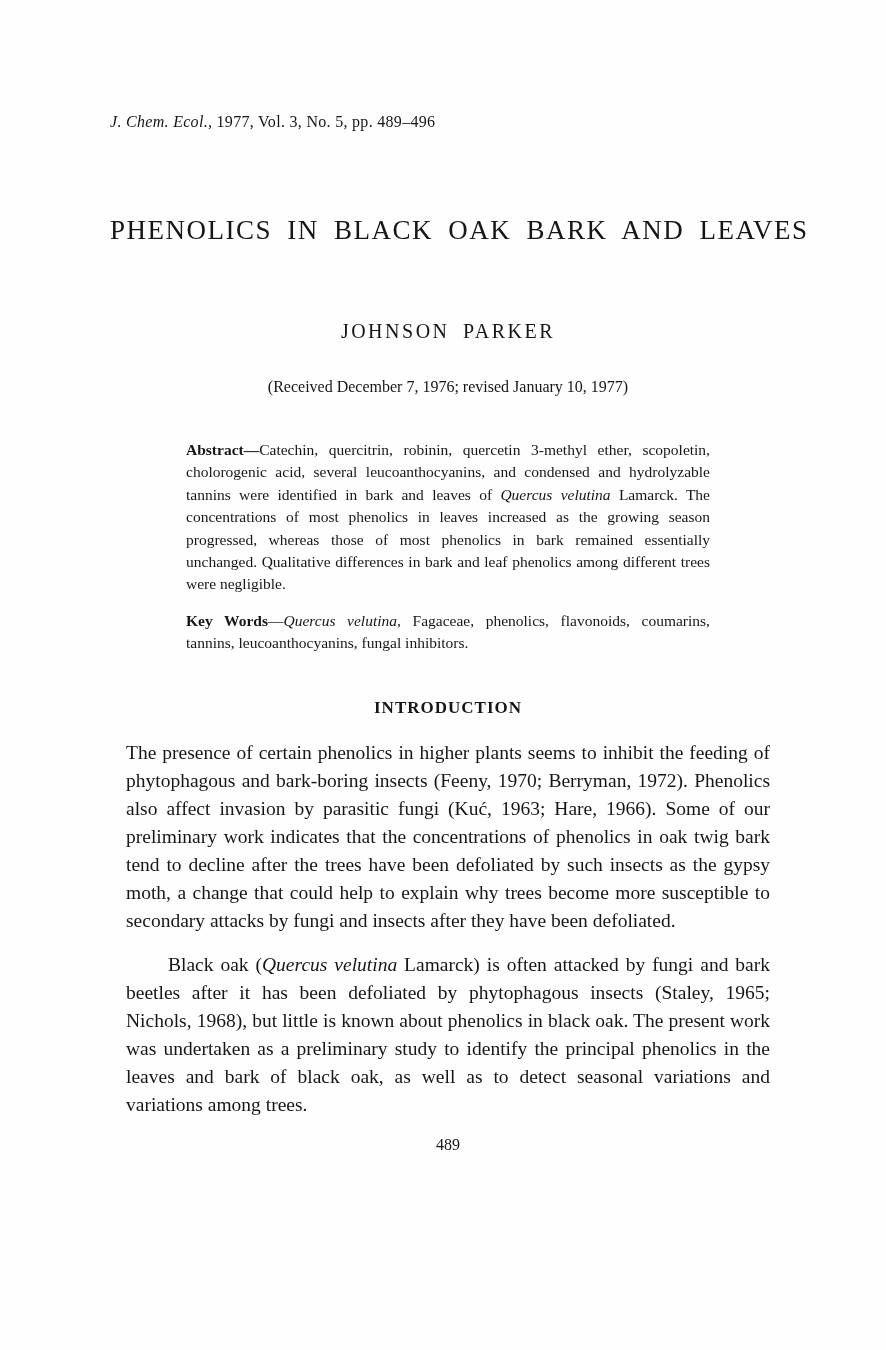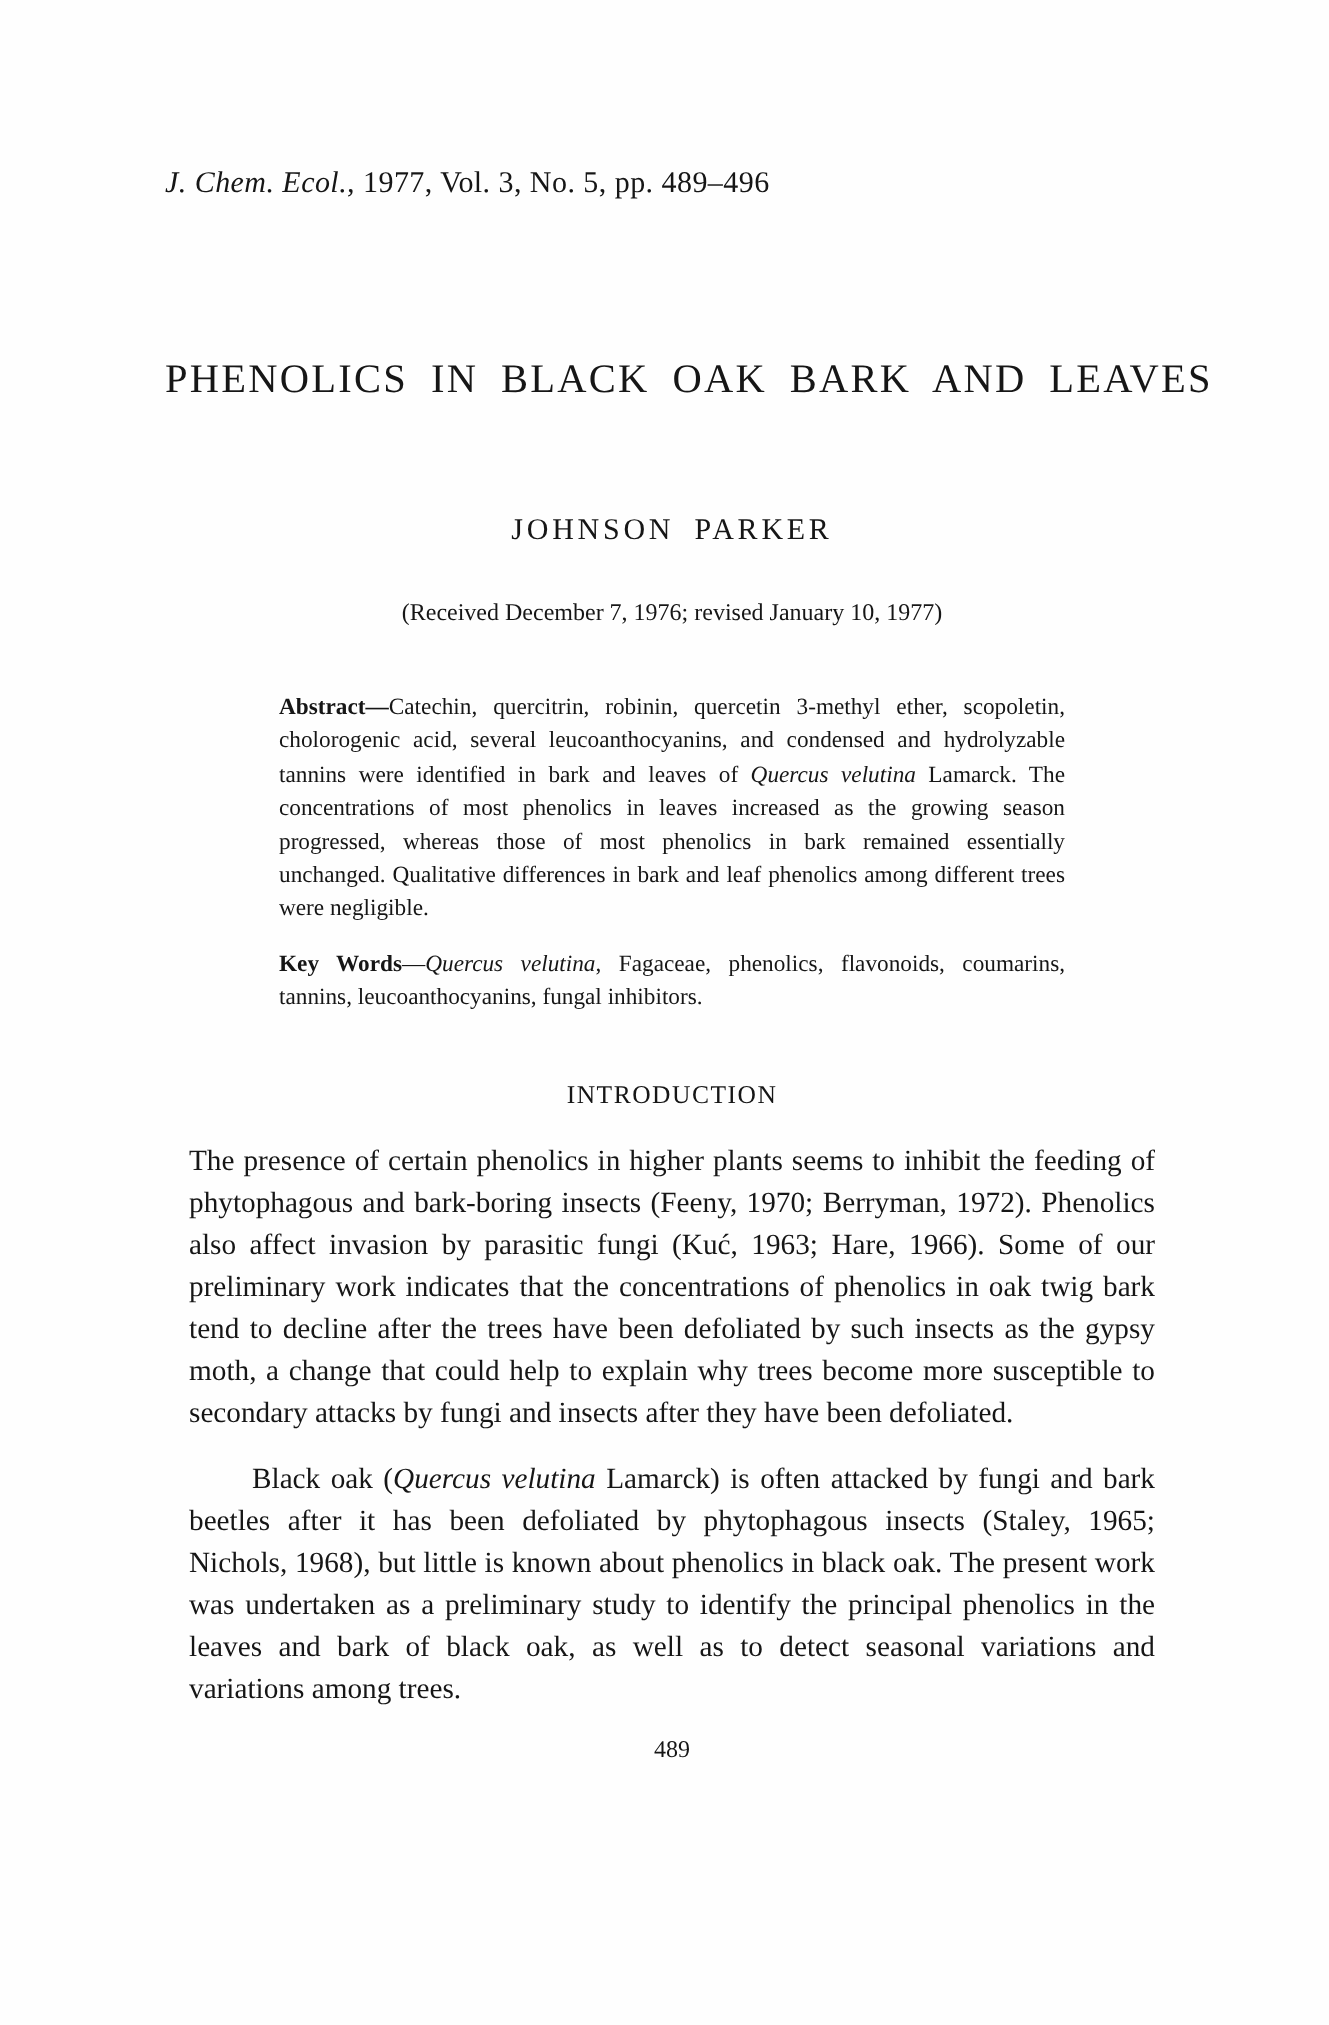--- a/index.html
+++ b/index.html
@@ -13,26 +13,26 @@
     height: 1350px;
     margin: 0 auto;
     background: #fefefe;
     color: #161616;
     font-family: "Liberation Serif", "DejaVu Serif", serif;
     box-sizing: border-box;
     padding: 112px 100px 0 110px;
     overflow: hidden;
   }
   .journal-line {
-    font-size: 20px;
+    font-size: 16px;
     line-height: 20px;
     letter-spacing: 0.3px;
   }
   .article-title {
-    margin-top: 104px;
+    margin-top: 82px;
     text-align: center;
     font-size: 27px;
     line-height: 32px;
     font-weight: normal;
     letter-spacing: 1.5px;
     word-spacing: 7px;
     white-space: nowrap;
   }
   .author-name {
     margin-top: 73px;
@@ -67,21 +67,21 @@
     width: 524px;
     font-size: 15.5px;
     line-height: 22.4px;
     text-align: justify;
   }
   .section-heading {
     margin-top: 42px;
     text-align: center;
     font-size: 17px;
     line-height: 22px;
-    font-weight: normal;
+    font-weight: bold;
     letter-spacing: 1px;
   }
   .body-text {
     margin-top: 20px;
     font-size: 19.5px;
     line-height: 28px;
     text-align: justify;
   }
   .body-text p {
     margin: 16px;

